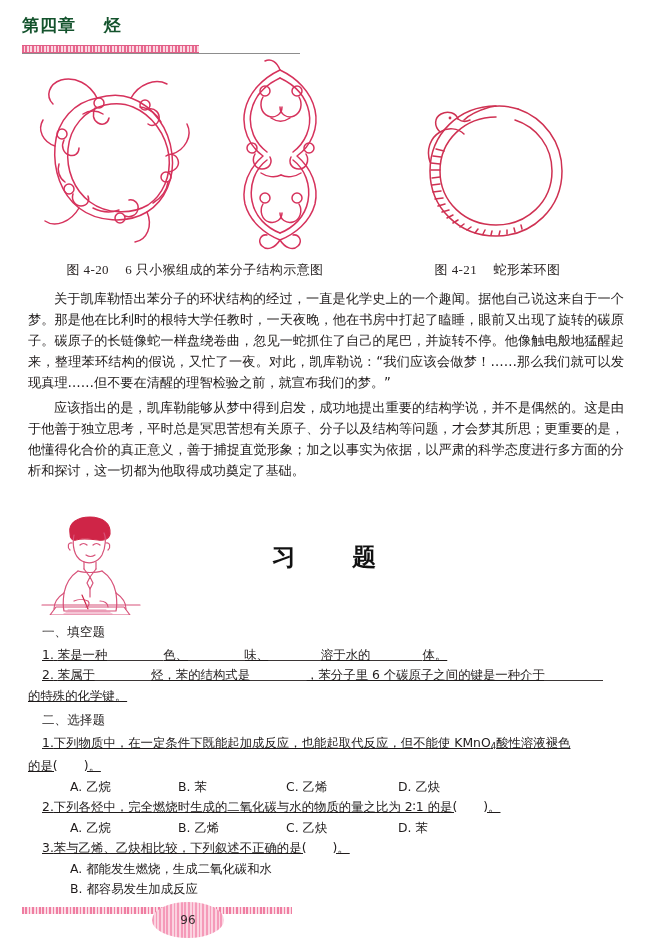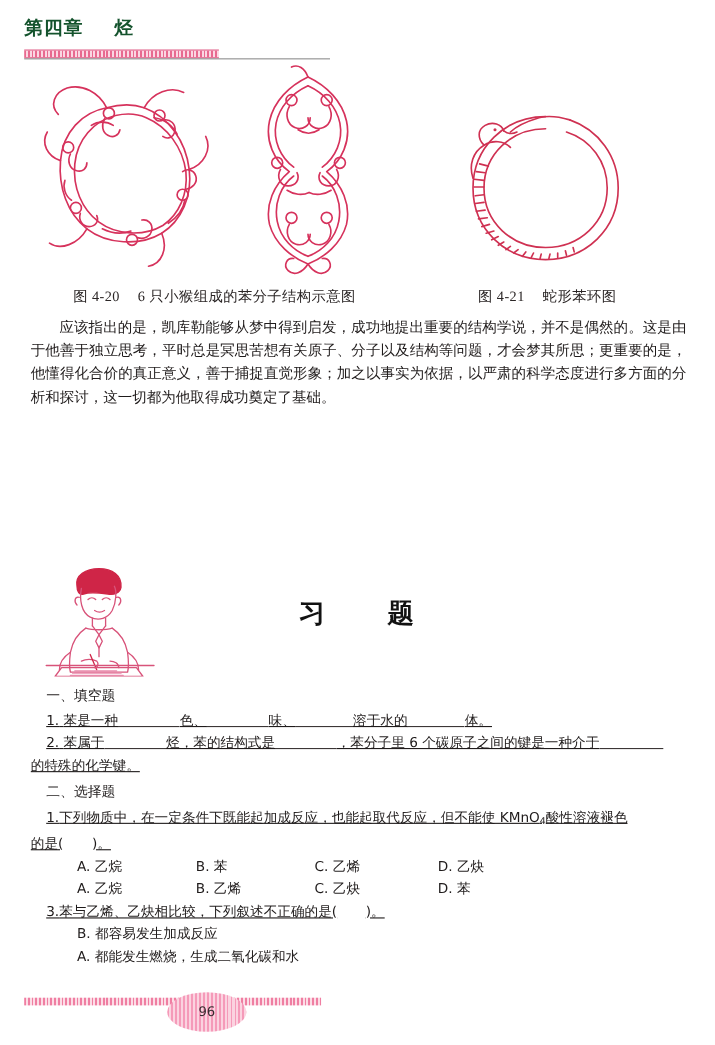--- a/index.html
+++ b/index.html
@@ -337,20 +337,21 @@
     </svg>
     <div class="fig-caption">
       <span>图 4-21</span>
       <span class="cap-gap"></span>
       <span>蛇形苯环图</span>
     </div>
   </div>
 </div>
 
 <div class="body-text">
+  <p class="para">关于凯库勒悟出苯分子的环状结构的经过，一直是化学史上的一个趣闻。据他自己说这来自于一个梦。那是他在比利时的根特大学任教时，一天夜晚，他在书房中打起了瞌睡，眼前又出现了旋转的碳原子。碳原子的长链像蛇一样盘绕卷曲，忽见一蛇抓住了自己的尾巴，并旋转不停。他像触电般地猛醒起来，整理苯环结构的假说，又忙了一夜。对此，凯库勒说：“我们应该会做梦！……那么我们就可以发现真理……但不要在清醒的理智检验之前，就宣布我们的梦。”</p>
   <p class="para">应该指出的是，凯库勒能够从梦中得到启发，成功地提出重要的结构学说，并不是偶然的。这是由于他善于独立思考，平时总是冥思苦想有关原子、分子以及结构等问题，才会梦其所思；更重要的是，他懂得化合价的真正意义，善于捕捉直觉形象；加之以事实为依据，以严肃的科学态度进行多方面的分析和探讨，这一切都为他取得成功奠定了基础。</p>
 </div>
 
 <div class="exercise-banner">
   <svg class="student-art" viewBox="0 0 106 100">
     <g fill="none" stroke="#d8537a" stroke-width="1.2" stroke-linecap="round" stroke-linejoin="round">
 
       <path d="M32 18 C30 8 40 2 52 2 C64 2 73 8 72 19 C71 24 66 26 60 25 C52 24 44 23 38 25 C34 26 32 23 32 18 Z" fill="#cf2547" stroke="#cf2547"></path>
 
       <path d="M36 20 C34 30 36 42 44 46 C52 50 60 47 64 40 C68 32 68 22 66 18"></path>
@@ -415,29 +416,32 @@
   <p class="ex-q">
     <span>1.</span><span>下列物质中，在一定条件下既能起加成反应，也能起取代反应，但不能使 KMnO</span><sub>4</sub><span>酸性溶液褪色</span>
   </p>
   <p class="ex-q cont">
     <span>的是(</span><span class="paren" style="width:26px;display:inline-block;"></span><span>)。</span>
   </p>
   <p class="ex-opts">
     <span class="opt opt-w1">A. 乙烷</span><span class="opt opt-w2">B. 苯</span><span class="opt opt-w3">C. 乙烯</span><span class="opt">D. 乙炔</span>
   </p>
 
+  <p class="ex-q">
+    <span>2.</span><span>下列各烃中，完全燃烧时生成的二氧化碳与水的物质的量之比为 2∶1 的是(</span><span class="paren" style="width:26px;display:inline-block;"></span><span>)。</span>
+  </p>
   <p class="ex-opts">
     <span class="opt opt-w1">A. 乙烷</span><span class="opt opt-w2">B. 乙烯</span><span class="opt opt-w3">C. 乙炔</span><span class="opt">D. 苯</span>
   </p>
 
   <p class="ex-q">
     <span>3.</span><span>苯与乙烯、乙炔相比较，下列叙述不正确的是(</span><span class="paren" style="width:26px;display:inline-block;"></span><span>)。</span>
   </p>
+  <p class="ex-sub">A. 都能发生燃烧，生成二氧化碳和水</p>
   <p class="ex-sub">B. 都容易发生加成反应</p>
-  <p class="ex-sub">A. 都能发生燃烧，生成二氧化碳和水</p>
 </div>
 
 <div class="footer">
   <div class="footer-hatch"></div>
   <div class="page-ellipse">
     <span class="page-number">96</span>
   </div>
 </div>
 
 </body></html>

